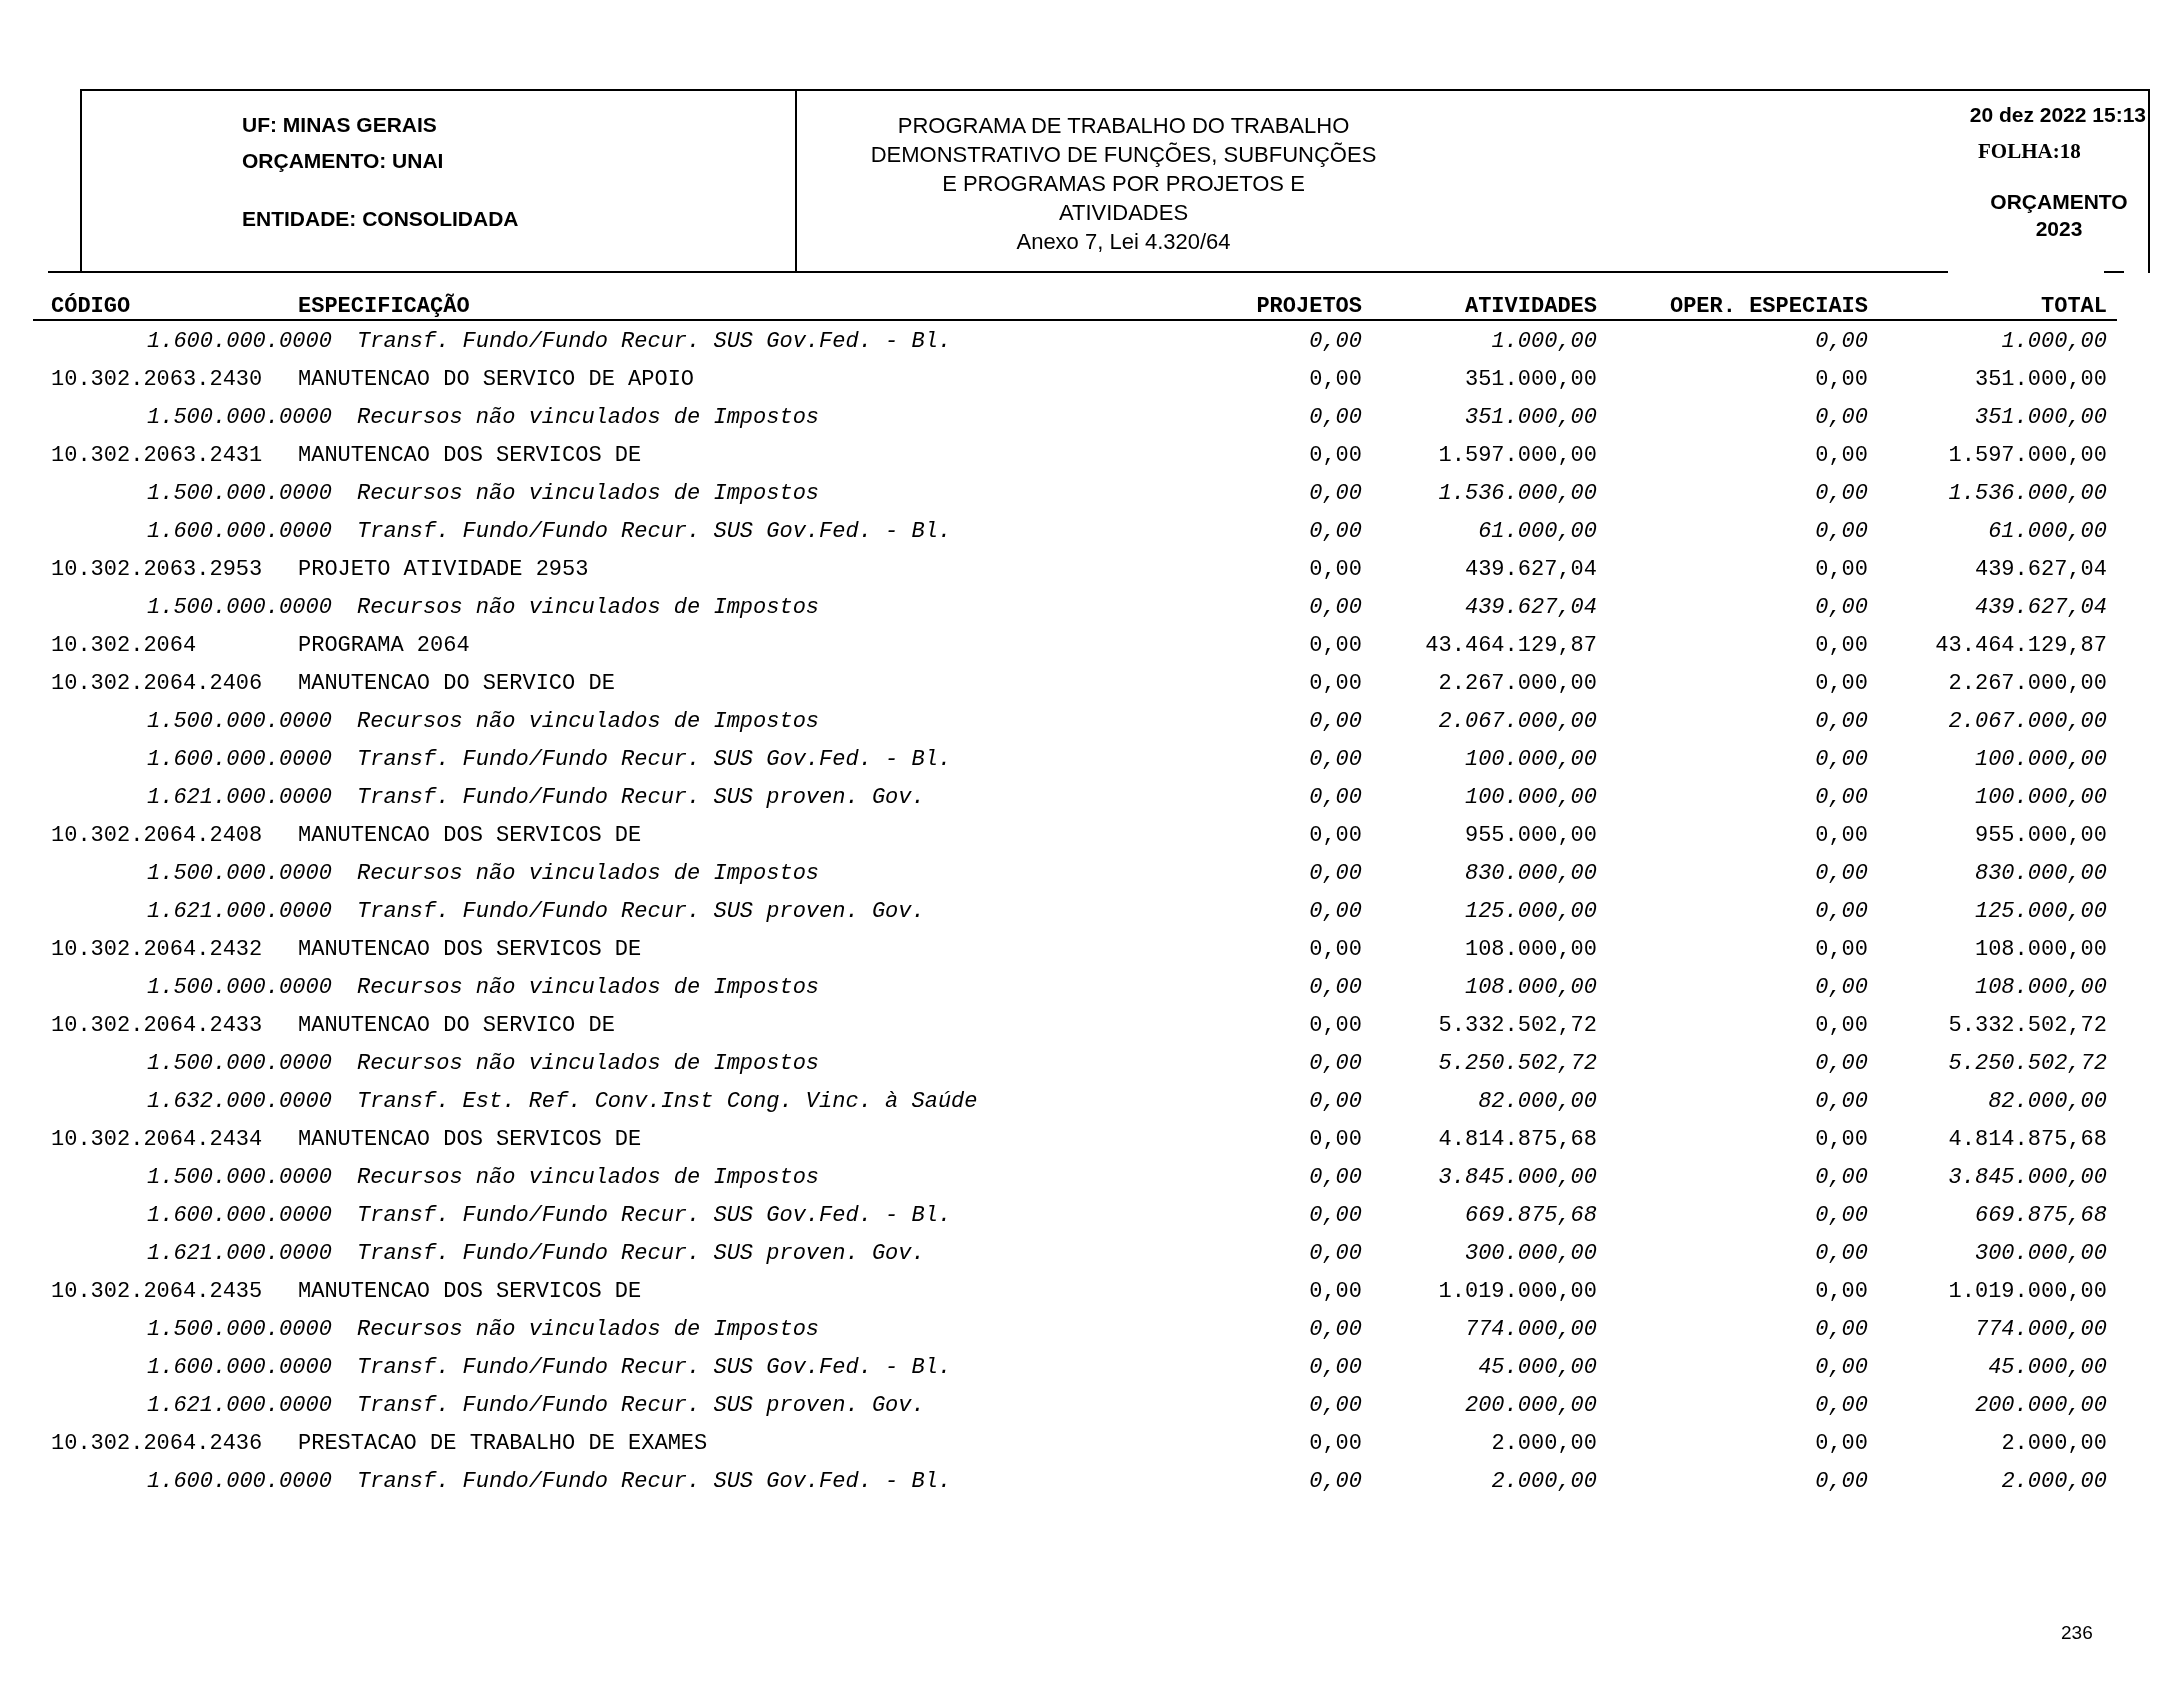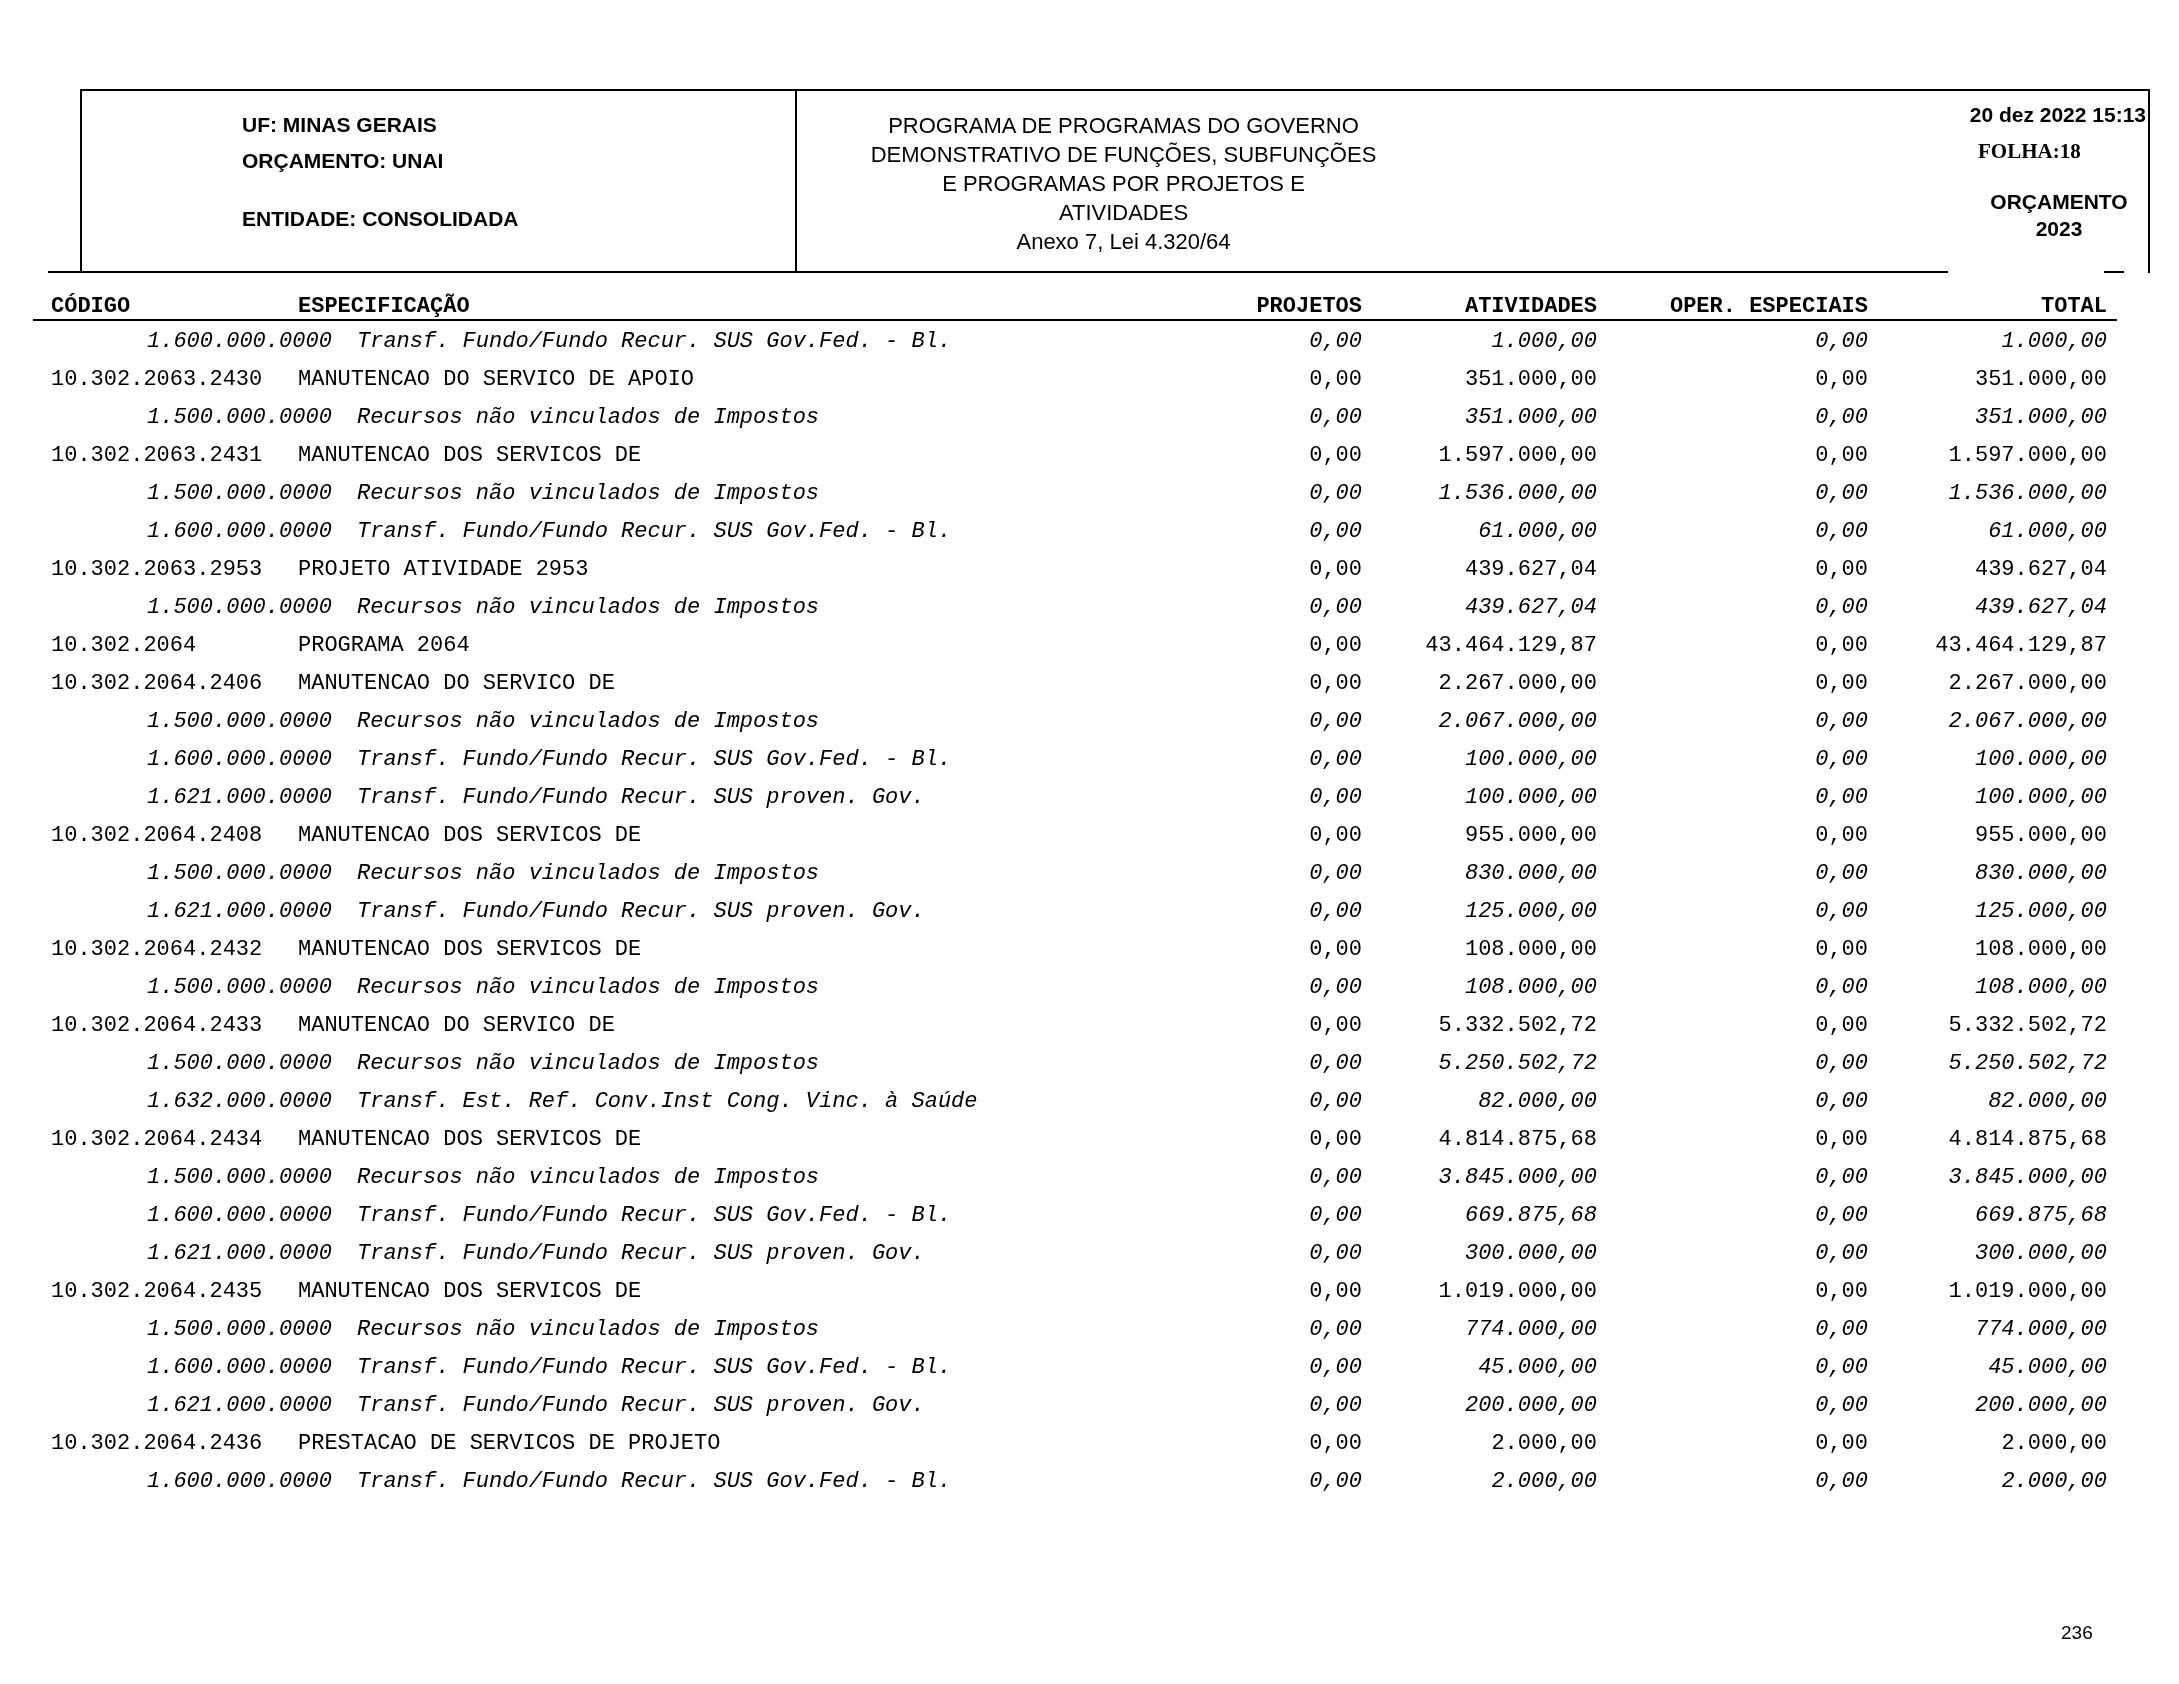--- a/index.html
+++ b/index.html
@@ -159,21 +159,21 @@
   <div class="header-divider"></div>
 
   <div class="header-left">
     <div>UF: MINAS GERAIS</div>
     <div>ORÇAMENTO: UNAI</div>
     <div class="gap"></div>
     <div>ENTIDADE: CONSOLIDADA</div>
   </div>
 
   <div class="header-title">
-    <div>PROGRAMA DE PROGRAMAS DO GOVERNO</div>
+    <div>PROGRAMA DE TRABALHO DO TRABALHO</div>
     <div>DEMONSTRATIVO DE FUNÇÕES, SUBFUNÇÕES</div>
     <div>E PROGRAMAS POR PROJETOS E</div>
     <div>ATIVIDADES</div>
     <div>Anexo 7, Lei 4.320/64</div>
   </div>
 
   <div class="hdr-datetime">20 dez 2022 15:13</div>
   <div class="hdr-folha">
     <span>FOLHA:</span>
     <span>18</span>
@@ -482,21 +482,21 @@
       <span class="code">1.621.000.0000</span><span class="spec">Transf. Fundo/Fundo Recur. SUS proven. Gov.</span>
     </div>
     <div class="num-cell c-proj">0,00</div>
     <div class="num-cell c-ativ">200.000,00</div>
     <div class="num-cell c-oper">0,00</div>
     <div class="num-cell c-total">200.000,00</div>
   </div>
 
   <div class="tgrid row">
     <div class="left-cell">
-      <span class="code">10.302.2064.2436</span><span class="spec">PRESTACAO DE SERVICOS DE PROJETO</span>
+      <span class="code">10.302.2064.2436</span><span class="spec">PRESTACAO DE TRABALHO DE EXAMES</span>
     </div>
     <div class="num-cell c-proj">0,00</div>
     <div class="num-cell c-ativ">2.000,00</div>
     <div class="num-cell c-oper">0,00</div>
     <div class="num-cell c-total">2.000,00</div>
   </div>
 
   <div class="tgrid row detail">
     <div class="left-cell">
       <span class="code">1.600.000.0000</span><span class="spec">Transf. Fundo/Fundo Recur. SUS Gov.Fed. - Bl.</span>

